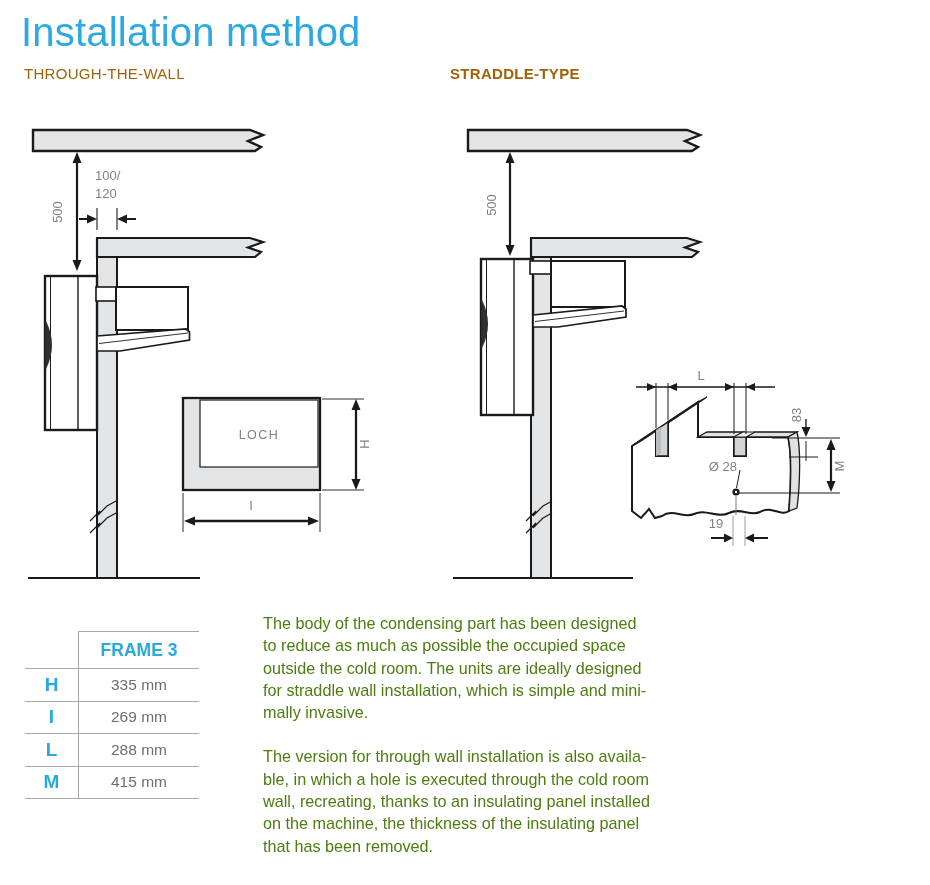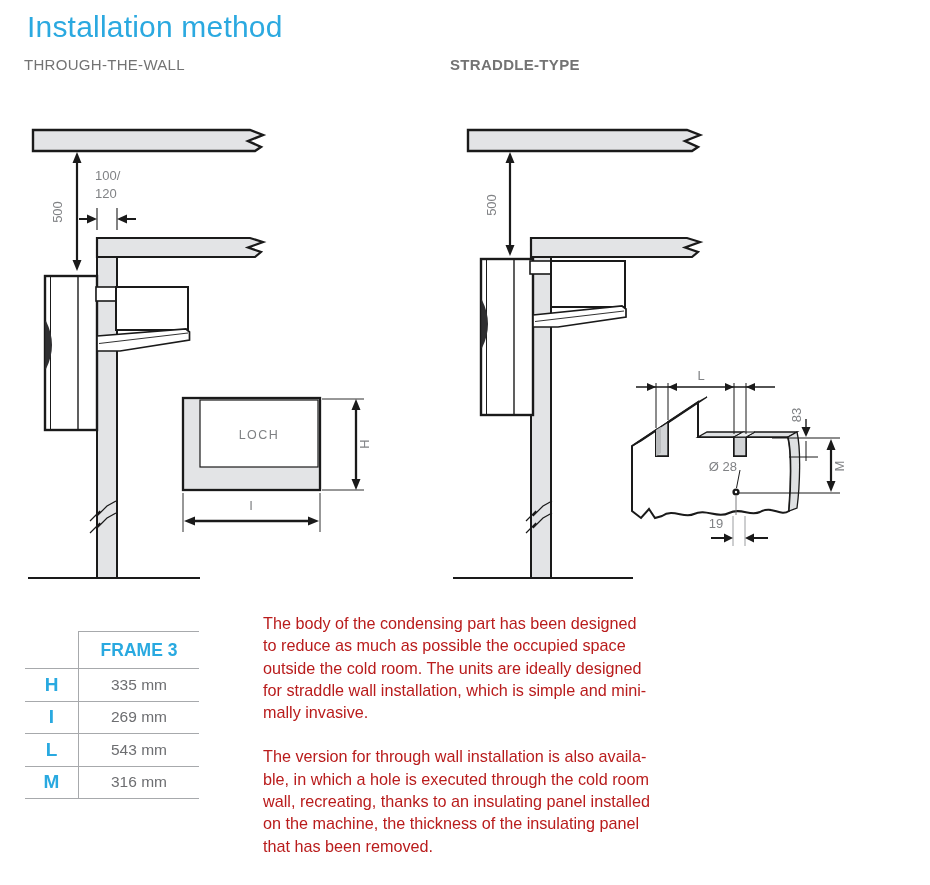--- a/index.html
+++ b/index.html
@@ -3,25 +3,25 @@
 <meta charset="utf-8">
 <style>
   html,body{margin:0;padding:0;}
   body{
     width:930px;height:885px;background:#ffffff;
     font-family:"Liberation Sans", sans-serif;
     position:relative;overflow:hidden;
     color:#58595b;
   }
   .page-title{
-    position:absolute;left:27px;top:10px;margin:0;
-    font-size:30px;font-weight:400;color:#2ba9e0;letter-spacing:0.2px;
+    position:absolute;left:21px;top:10px;margin:0;
+    font-size:40px;font-weight:400;color:#2ba9e0;letter-spacing:0.2px;
   }
   .sec-label{
-    position:absolute;top:56px;font-size:15px;color:#737373;letter-spacing:0.3px;
+    position:absolute;top:65px;font-size:15px;color:#a16207;letter-spacing:0.3px;
   }
   .sec-label.left{left:24px;}
   .sec-label.right{left:450px;font-weight:bold;}
   svg.diagrams{position:absolute;left:0;top:0;}
   svg text{font-family:"Liberation Sans", sans-serif;fill:#808285;font-size:13px;}
   svg text.hole{letter-spacing:1.5px;fill:#7e8083;font-size:12.5px;}
 
   .dim-table{
     position:absolute;left:25px;top:631px;border-collapse:collapse;table-layout:fixed;
   }
@@ -33,21 +33,21 @@
   }
   .dim-table tbody th{
     height:31.5px;border-bottom:1px solid #a7a9ac;color:#29a9e0;font-size:19px;font-weight:bold;
   }
   .dim-table tbody td{
     border-left:1px solid #a7a9ac;border-bottom:1px solid #a7a9ac;
     color:#6d6e71;font-size:15.5px;margin-top:8px;
   }
   .paragraphs{position:absolute;left:263px;top:612px;width:440px;}
   .paragraphs p{
-    margin:0 0 22px 0;font-size:16.2px;line-height:22.3px;color:#b91c1c;
+    margin:0 0 22px 0;font-size:16.2px;line-height:22.3px;color:#4d7c0f;
     white-space:pre-line;
   }
 </style>
 </head>
 <body>
 
 <h1 class="page-title">Installation method</h1>
 <div class="sec-label left">THROUGH-THE-WALL</div>
 <div class="sec-label right">STRADDLE-TYPE</div>
 
@@ -227,25 +227,25 @@
     <tr>
       <th>H</th>
       <td>335 mm</td>
     </tr>
     <tr>
       <th>I</th>
       <td>269 mm</td>
     </tr>
     <tr>
       <th>L</th>
-      <td>543 mm</td>
+      <td>288 mm</td>
     </tr>
     <tr>
       <th>M</th>
-      <td>316 mm</td>
+      <td>415 mm</td>
     </tr>
   </tbody>
 </table>
 
 <div class="paragraphs">
   <p>The body of the condensing part has been designed
 to reduce as much as possible the occupied space
 outside the cold room. The units are ideally designed
 for straddle wall installation, which is simple and mini-
 mally invasive.</p>

